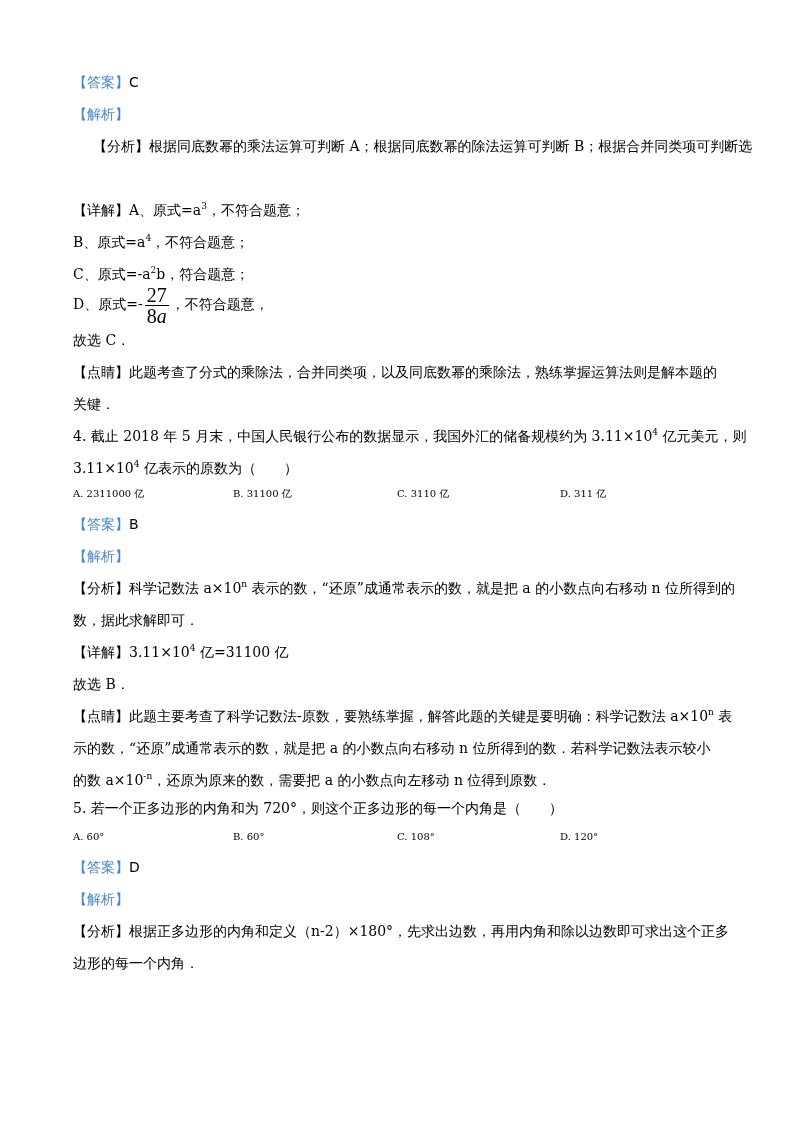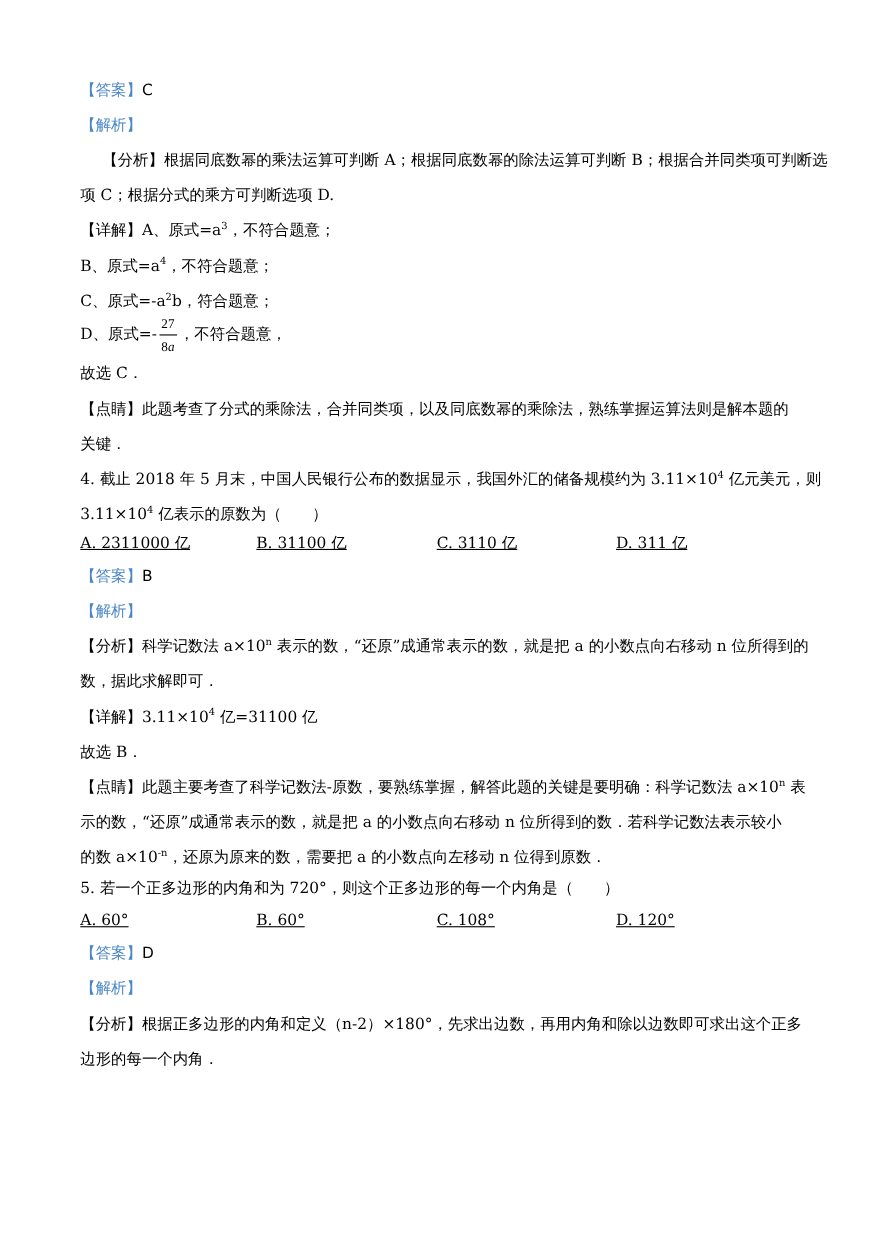--- a/index.html
+++ b/index.html
@@ -4,42 +4,39 @@
 <style>
   html, body { margin: 0; padding: 0; background: #ffffff; }
   body { width: 793px; height: 1122px; position: relative; overflow: hidden;
          font-family: "DejaVu Serif", "Liberation Serif", serif; color: #000; }
   .page { position: absolute; left: 0; top: 0; width: 793px; height: 1088px; }
   .line { position: absolute; left: 73px; font-size: 14px; line-height: 20px; white-space: nowrap; }
   .blue { color: #4a86c5; font-family: "DejaVu Sans", "Liberation Sans", sans-serif; }
   .ans-letter { font-family: "DejaVu Sans", "Liberation Sans", sans-serif; }
   sup { font-size: 9px; line-height: 0; vertical-align: super; }
   .frac { display: inline-block; vertical-align: middle; text-align: center; margin: 0 2px;
-          font-family: "Liberation Serif", "DejaVu Serif", serif; font-size: 12px; }
+          font-family: "Liberation Serif", "DejaVu Serif", serif; font-size: 20px; }
   .frac .num { display: block; border-bottom: 1px solid #000; padding: 0 2px; line-height: 20px; }
   .frac .den { display: block; line-height: 20px; font-style: normal; }
   .frac .den i { font-style: italic; }
-  .opt { position: absolute; font-size: 14px; line-height: 20px; white-space: nowrap; text-decoration: underline; }
+  .opt { position: absolute; font-size: 10px; line-height: 20px; white-space: nowrap; }
 </style>
 </head>
 <body>
 
 <div class="page">
 
   <div class="line" style="top:72px;">
     <span class="blue">【答案】</span><span class="ans-letter">C</span>
   </div>
   <div class="line" style="top:104px;">
     <span class="blue">【解析】</span>
   </div>
   <div class="line" style="top:136px;margin-left:20px;">
     <span>【分析】</span><span>根据同底数幂的乘法运算可判断 A；根据同底数幂的除法运算可判断 B；根据合并同类项可判断选</span>
-  </div>
-  <div class="line" style="top:168px;">
-    <span>项 C；根据分式的乘方可判断选项 D.</span>
   </div>
   <div class="line" style="top:200px;">
     <span>【详解】</span><span>A、原式=a</span><sup>3</sup><span>，不符合题意；</span>
   </div>
   <div class="line" style="top:232px;">
     <span>B、原式=a</span><sup>4</sup><span>，不符合题意；</span>
   </div>
   <div class="line" style="top:264px;">
     <span>C、原式=-a</span><sup>2</sup><span>b，符合题意；</span>
   </div>

